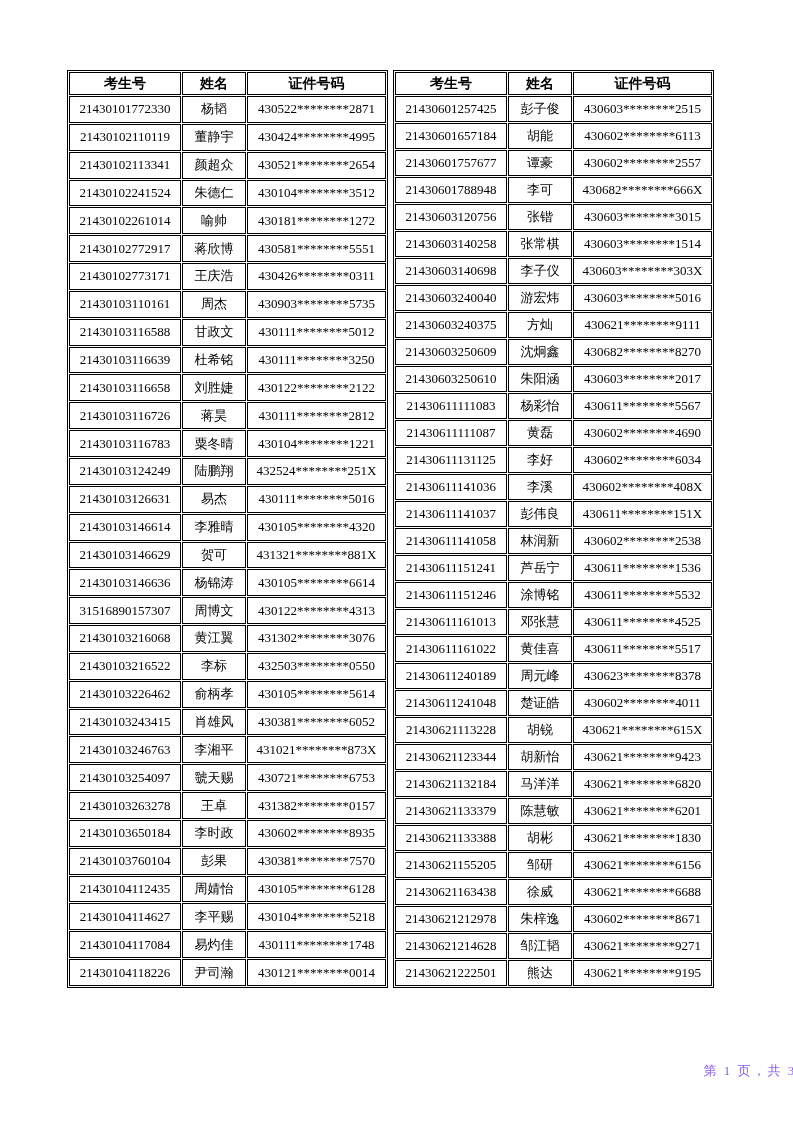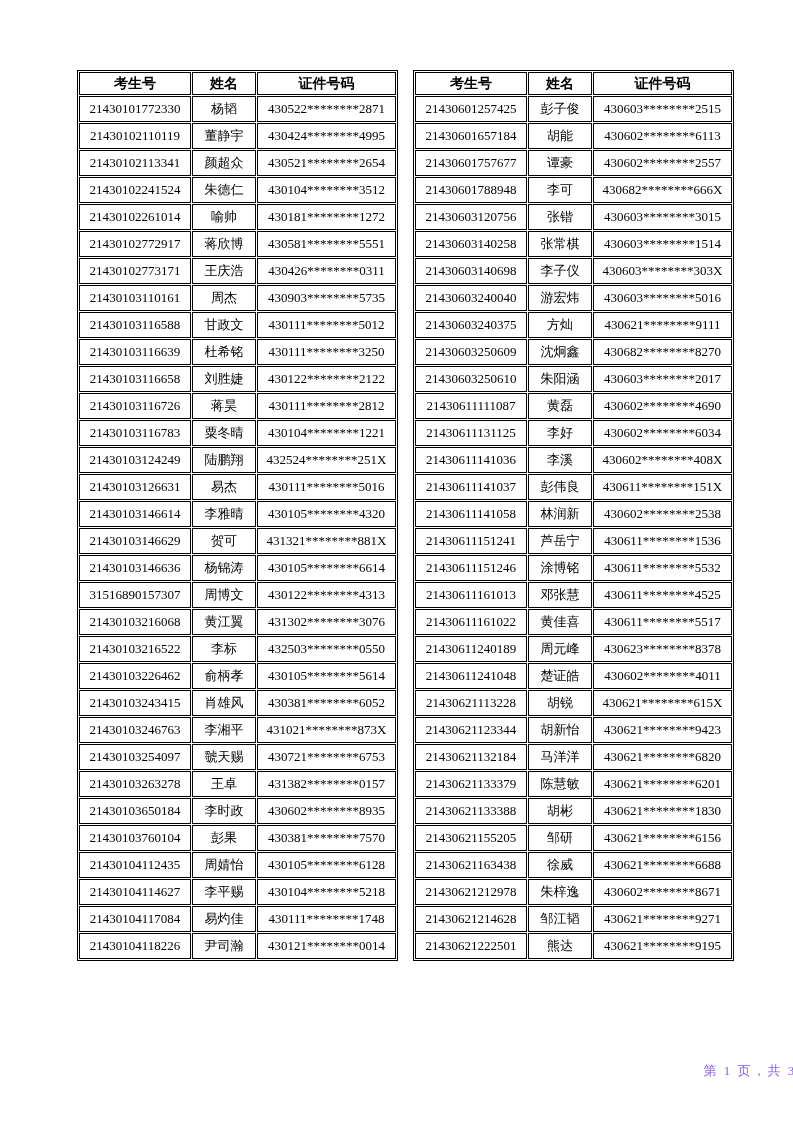--- a/index.html
+++ b/index.html
@@ -14,22 +14,21 @@
     background: #ffffff;
     overflow: hidden;
     font-family: "Liberation Serif", "DejaVu Serif", serif;
     color: #000000;
   }
   .tables-wrap {
     position: absolute;
     left: 67px;
     top: 70px;
     display: flex;
-    gap: 15px;
-    margin-left: 10px;
+    gap: 5px;
   }
   table.roster {
     border-collapse: separate;
     border-spacing: 1px;
     border: 1px solid #000000;
     table-layout: fixed;
   }
   table.roster col.c-id   { width: 112px; }
   table.roster col.c-name { width: 64px; }
   table.roster col.c-cert { width: 139px; }
@@ -310,20 +309,25 @@
             <td>21430603250609</td>
             <td>沈炯鑫</td>
             <td>430682********8270</td>
           </tr>
           <tr>
             <td>21430603250610</td>
             <td>朱阳涵</td>
             <td>430603********2017</td>
           </tr>
           <tr>
+            <td>21430611111083</td>
+            <td>杨彩怡</td>
+            <td>430611********5567</td>
+          </tr>
+          <tr>
             <td>21430611111087</td>
             <td>黄磊</td>
             <td>430602********4690</td>
           </tr>
           <tr>
             <td>21430611131125</td>
             <td>李好</td>
             <td>430602********6034</td>
           </tr>
           <tr>

